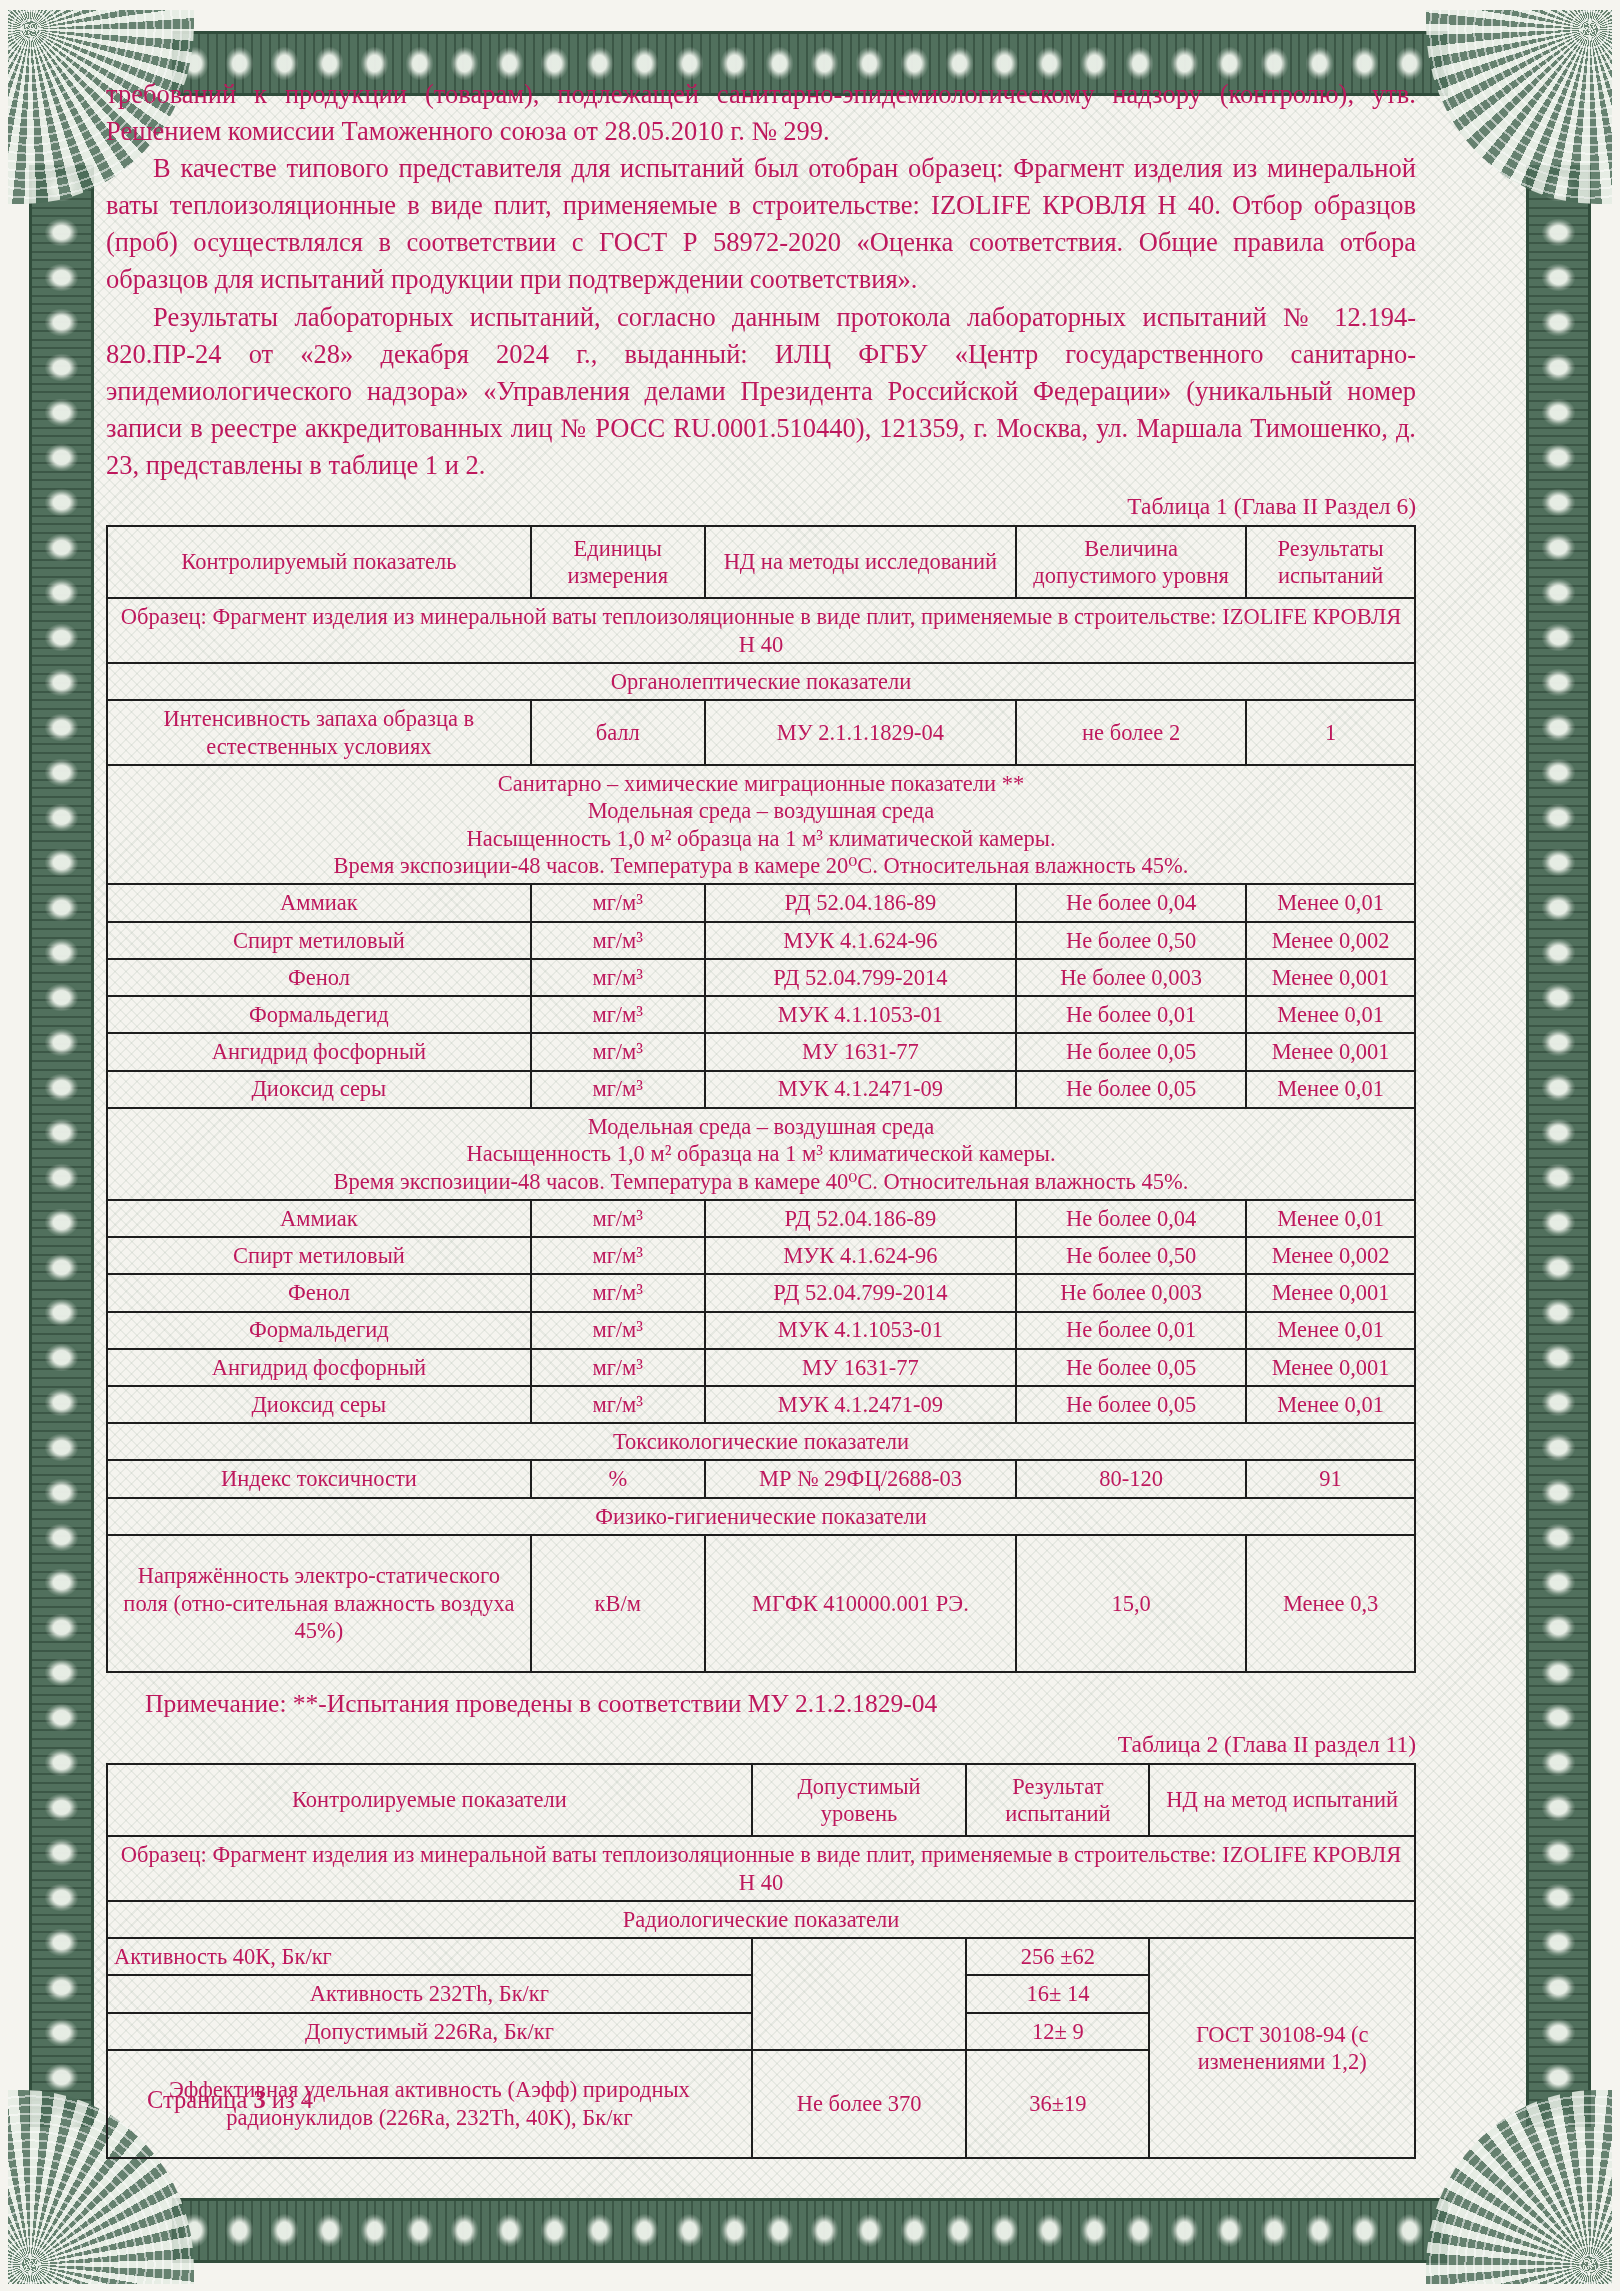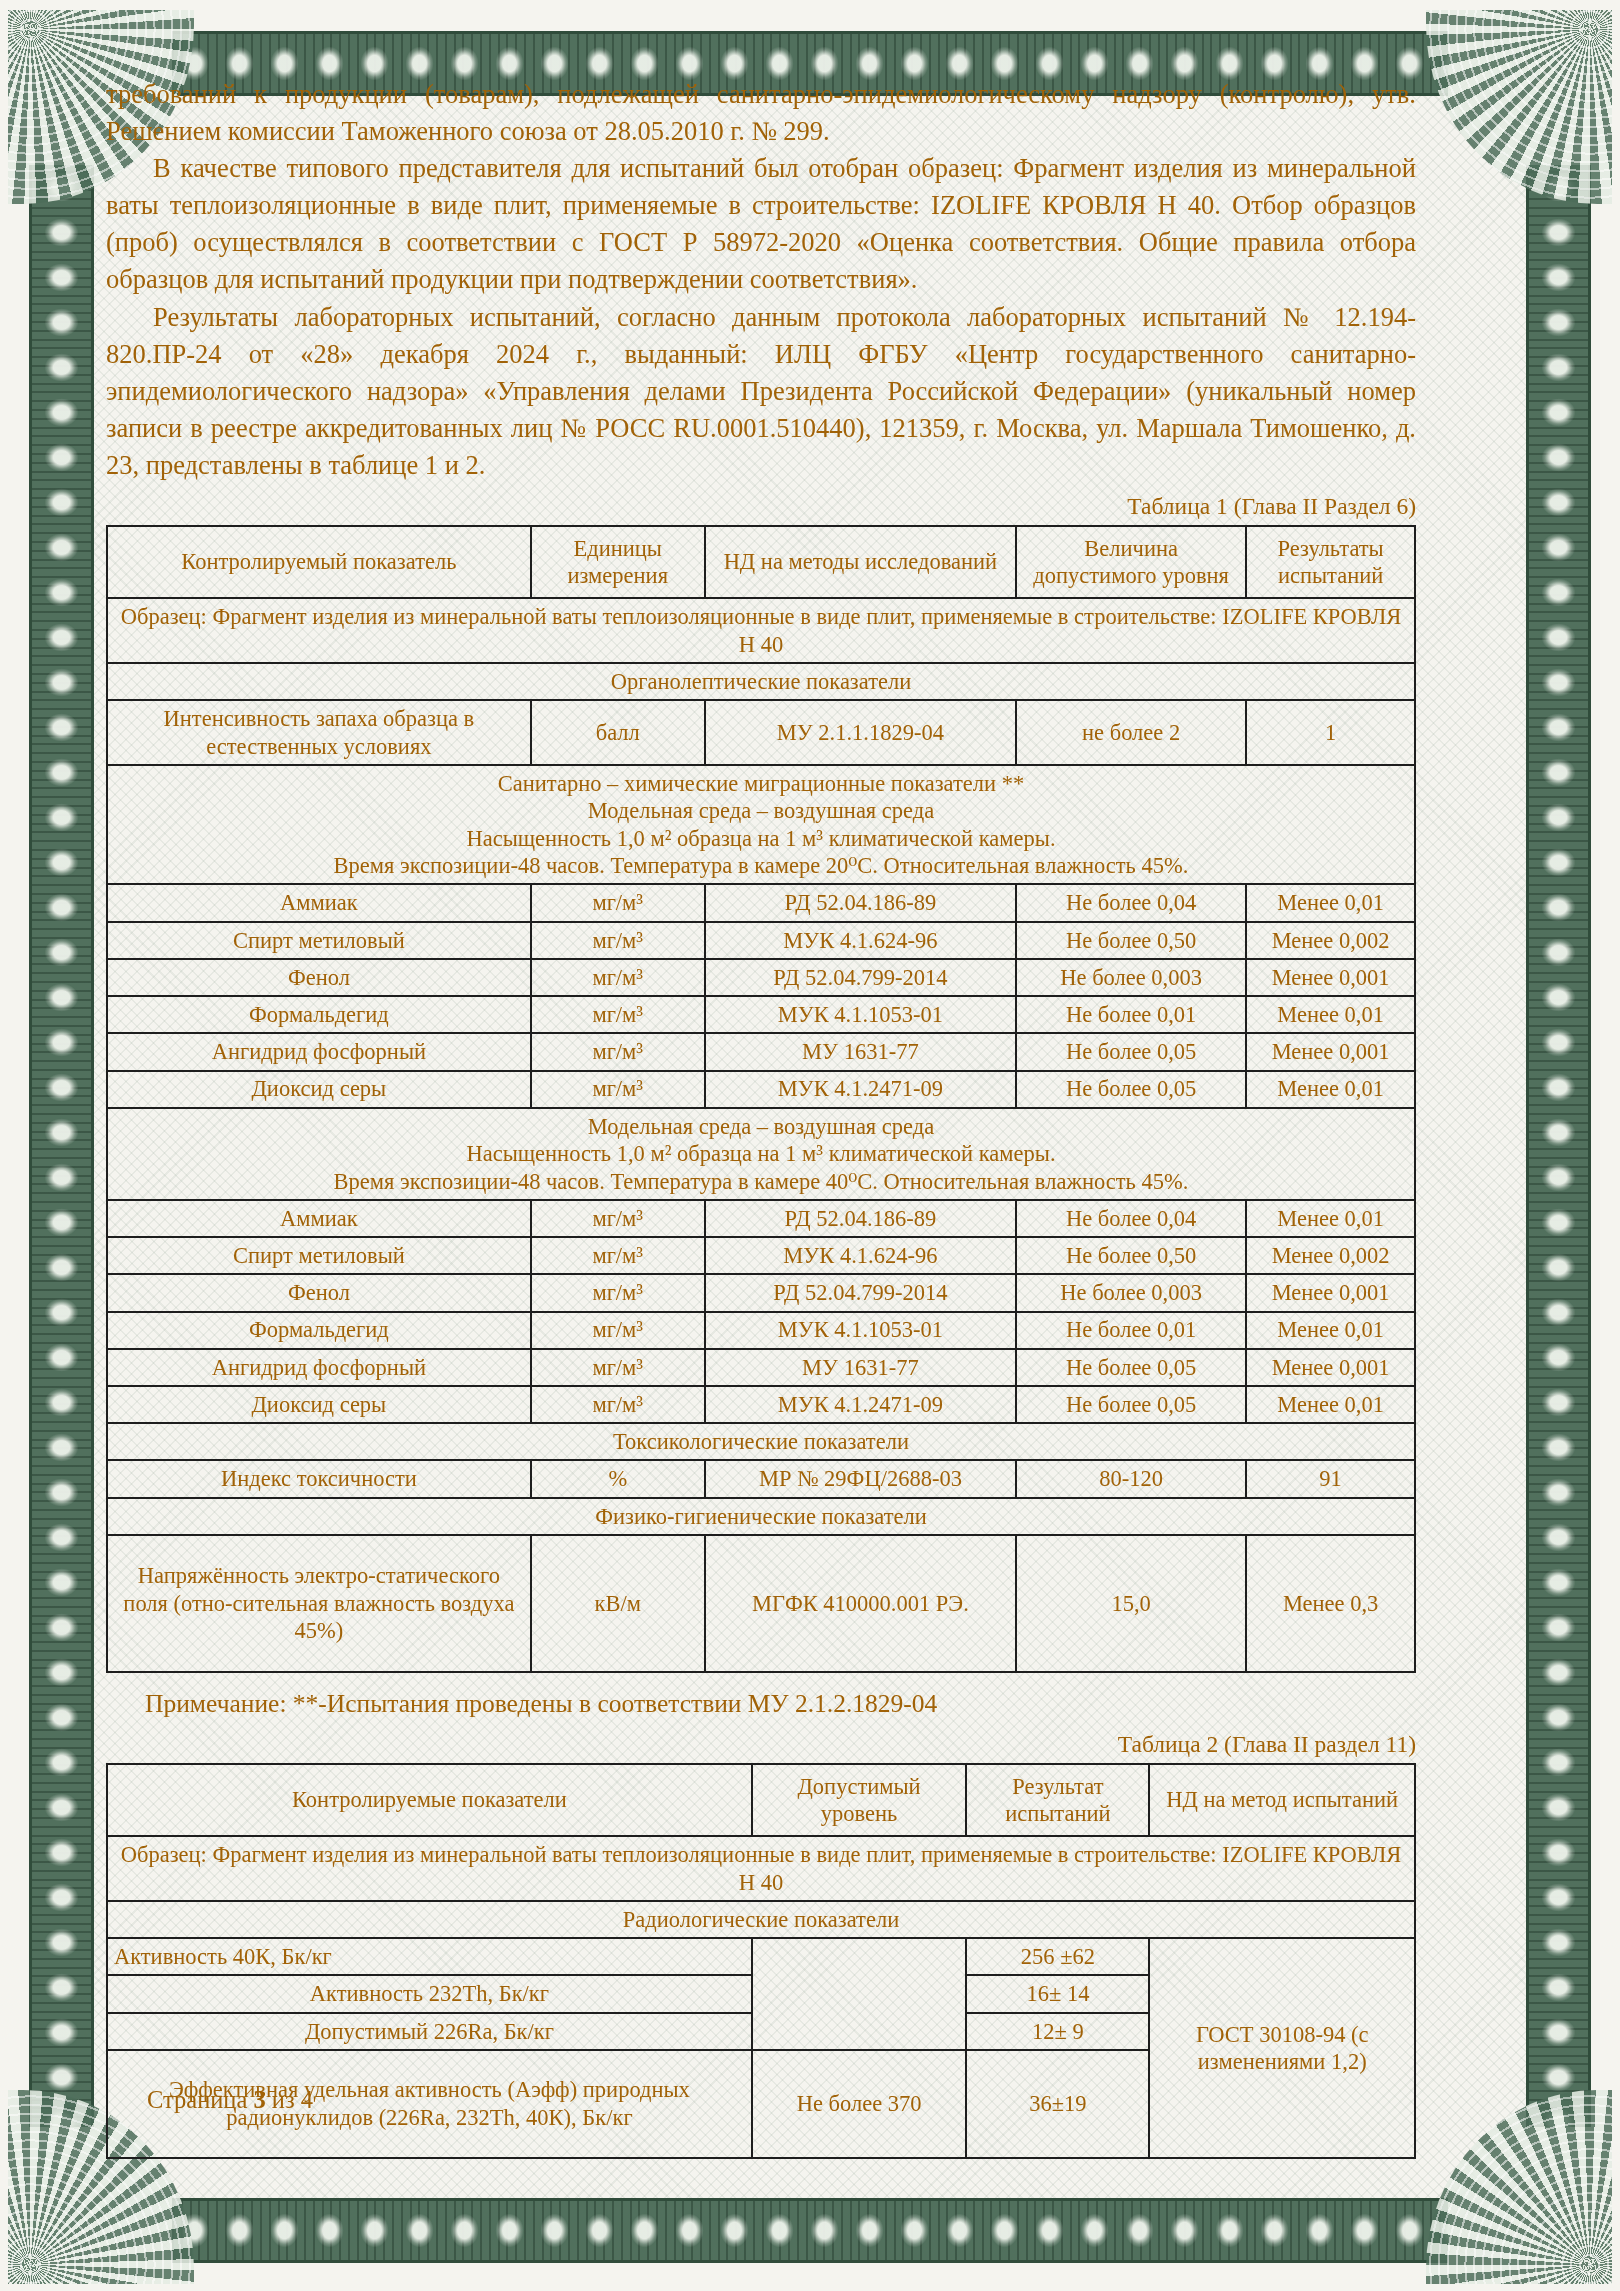--- a/index.html
+++ b/index.html
@@ -2,21 +2,21 @@
 <html lang="ru"><head>
 <meta charset="utf-8">
 <style>
   html,body{margin:0;padding:0;background:#888;}
   .page{
     position:relative;
     width:1620px;height:2292px;
     margin:0 auto;
     background:#f5f4ef;
     font-family:"Liberation Serif","DejaVu Serif",serif;
-    color:#a16207;
+    color:#be185d;
     overflow:hidden;
   }
   
   .texture{
     position:absolute;inset:39px;
     background-image:
       repeating-linear-gradient(45deg, rgba(104,132,112,.10) 0 1.5px, transparent 1.5px 7.8px),
       repeating-linear-gradient(-45deg, rgba(104,132,112,.10) 0 1.5px, transparent 1.5px 7.8px);
     z-index:0;
   }

